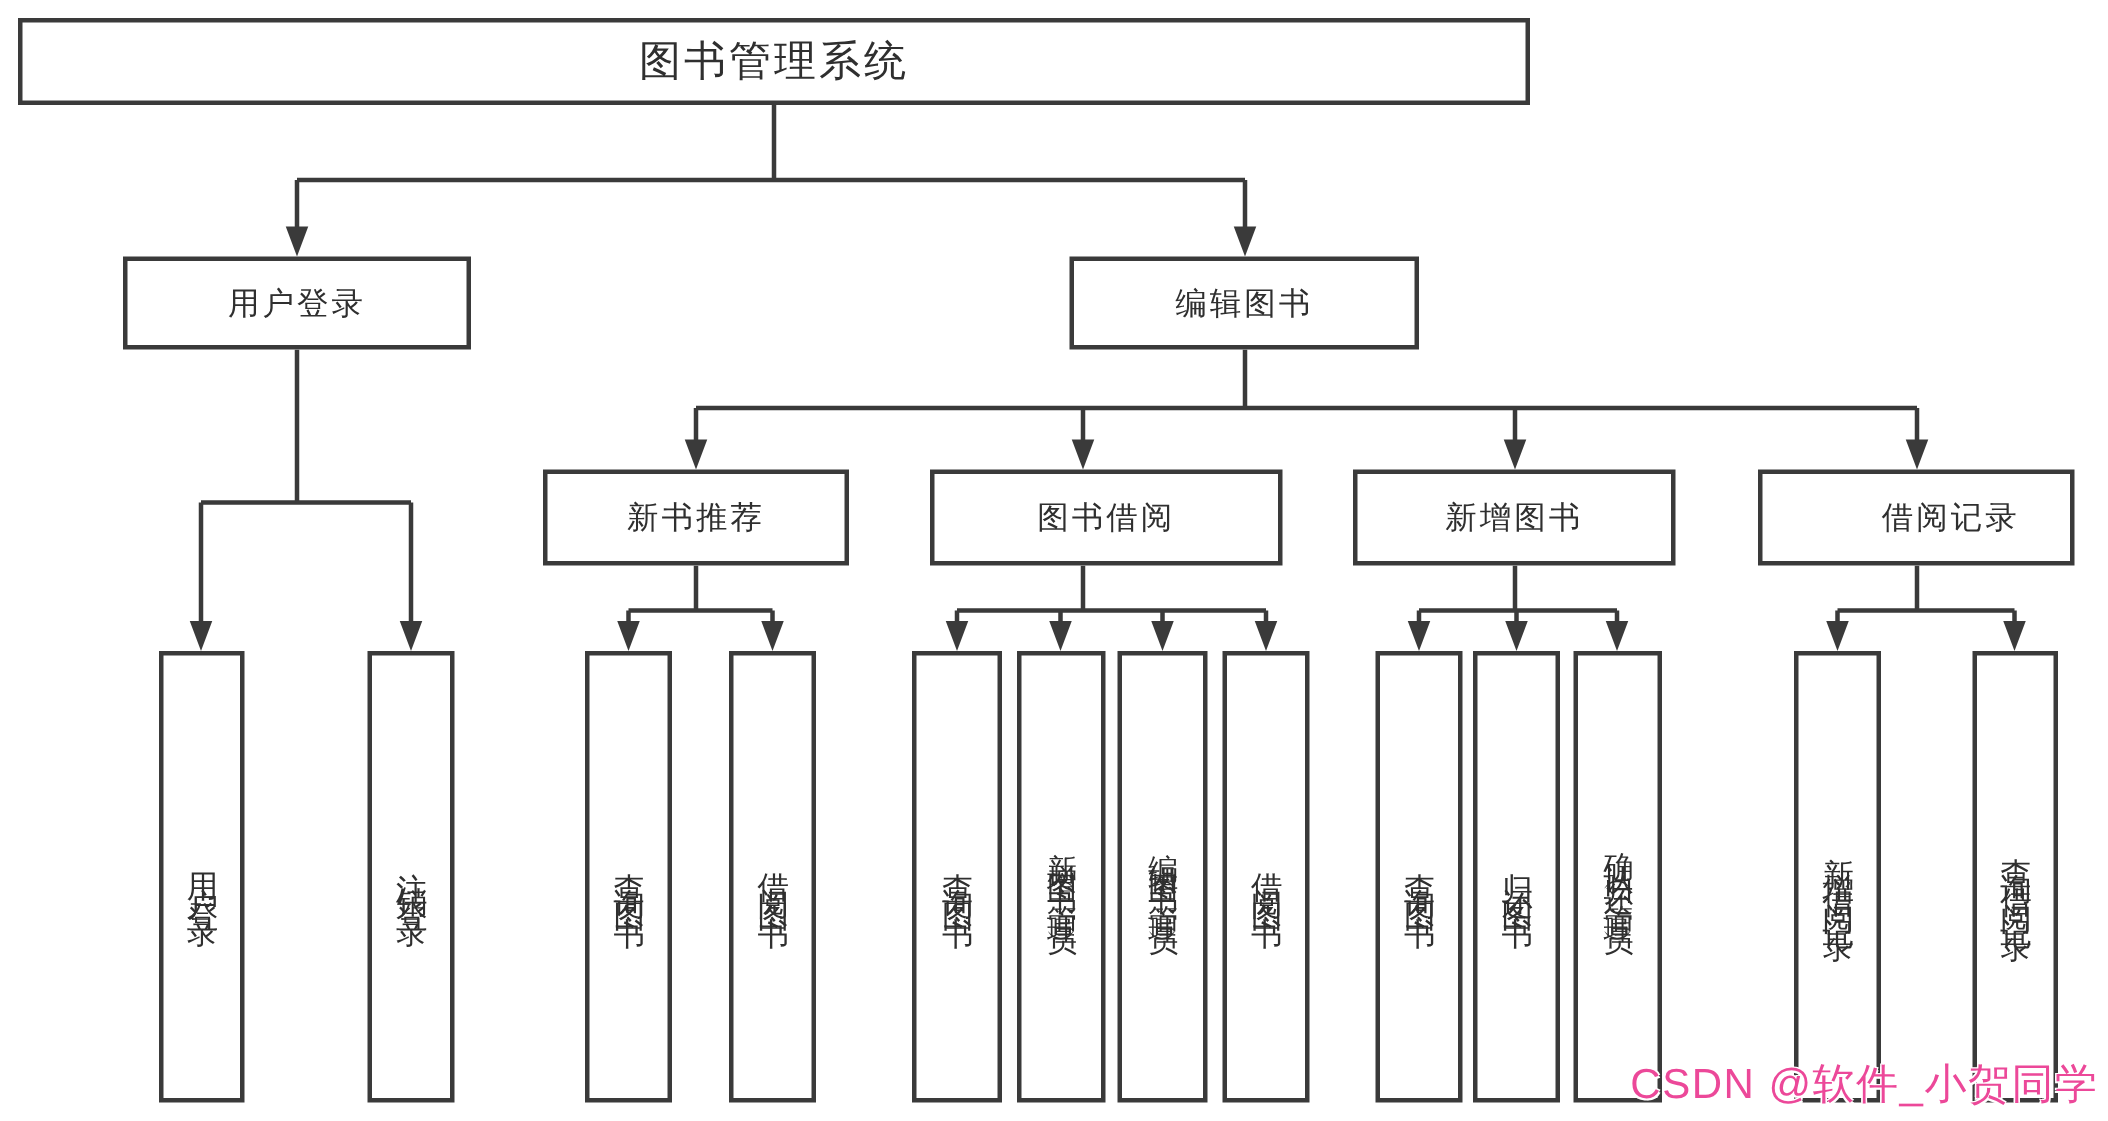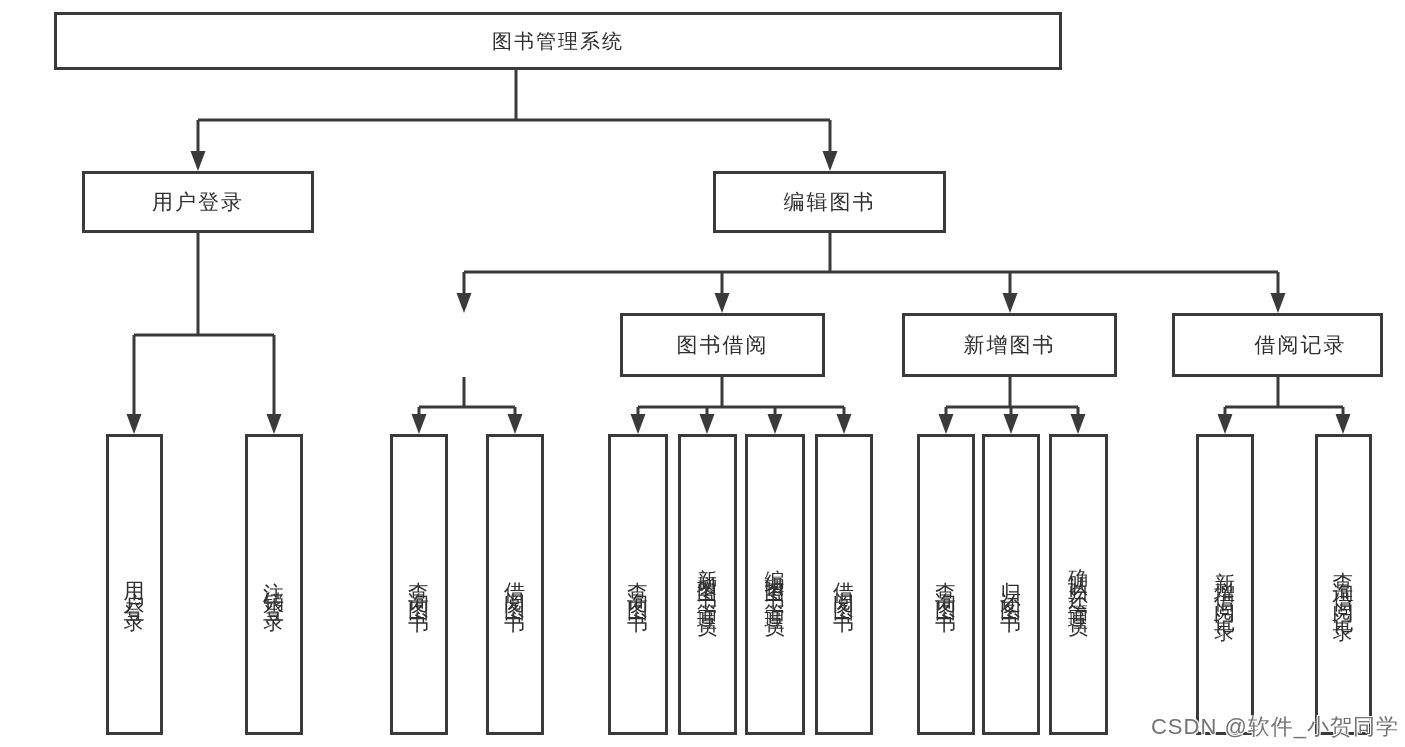--- a/index.html
+++ b/index.html
@@ -7,34 +7,34 @@
     position:relative; width:1405px; height:747px; background:#ffffff;
     font-family:"Liberation Sans", sans-serif; overflow:hidden;
   }
   .connector-layer { position:absolute; left:0; top:0; z-index:1; }
   .node {
     position:absolute; box-sizing:border-box; background:#ffffff;
     border:3px solid #3a3a3a; color:#2f2f2f; z-index:2;
     display:flex; align-items:center; justify-content:center;
     font-size:21px; letter-spacing:2px; white-space:nowrap;
   }
-  .node.top { font-size:20px;margin-left:42px; }
+  .node.top { font-size:28px; }
   .leaf {
     position:absolute; box-sizing:border-box; background:#ffffff;
     border:3px solid #3a3a3a; color:#2f2f2f; z-index:2;
     display:flex; align-items:center; justify-content:center;
   }
   .leaf span {
     writing-mode: vertical-rl; text-orientation: mixed;
     font-size:21px; letter-spacing:10px; color:#2f2f2f; line-height:1;
   }
   .leaf.long span { font-size:20px; letter-spacing:7px; }
   .watermark {
     position:absolute; right:6px; bottom:5px; z-index:3;
-    font-size:22px; letter-spacing:1px; color:#737373;
+    font-size:28px; letter-spacing:1px; color:#ec4899;
     text-shadow:-1px -1px 0 #fff, 1px -1px 0 #fff, -1px 1px 0 #fff, 1px 1px 0 #fff;
   }
 </style>
 </head>
 <body>
 
 <div class="canvas">
 
   <svg class="connector-layer" width="1405" height="747" viewBox="0 0 1405 747">
     <path fill="none" stroke="#3a3a3a" stroke-width="3" d="
@@ -56,21 +56,22 @@
       M946,434 l-7.5,-20 h15 Z  M1011,434 l-7.5,-20 h15 Z
       M1078,434 l-7.5,-20 h15 Z M1225,434 l-7.5,-20 h15 Z
       M1343,434 l-7.5,-20 h15 Z"></path>
   </svg>
 
   <div class="node top" style="left:12px; top:12px; width:1008px; height:58px;">图书管理系统</div>
 
   <div class="node" style="left:82px; top:171px; width:232px; height:62px;">用户登录</div>
   <div class="node" style="left:713px; top:171px; width:233px; height:62px;">编辑图书</div>
 
-  <div class="node" style="left:620px; top:313px; width:205px; height:64px;">图书借阅</div>
+  <div class="node" style="left:362px; top:313px; width:204px; height:64px;">新书推荐</div>
+  <div class="node" style="left:620px; top:313px; width:235px; height:64px;">图书借阅</div>
   <div class="node" style="left:902px; top:313px; width:215px; height:64px;">新增图书</div>
   <div class="node" style="left:1172px; top:313px; width:211px; height:64px;padding-left:46px;">借阅记录</div>
 
   <div class="leaf" style="left:106px; top:434px; width:57px; height:301px;">
     <span>用户登录</span>
     </div>
   <div class="leaf" style="left:245px; top:434px; width:58px; height:301px;">
     <span>注销登录</span>
     </div>
 

